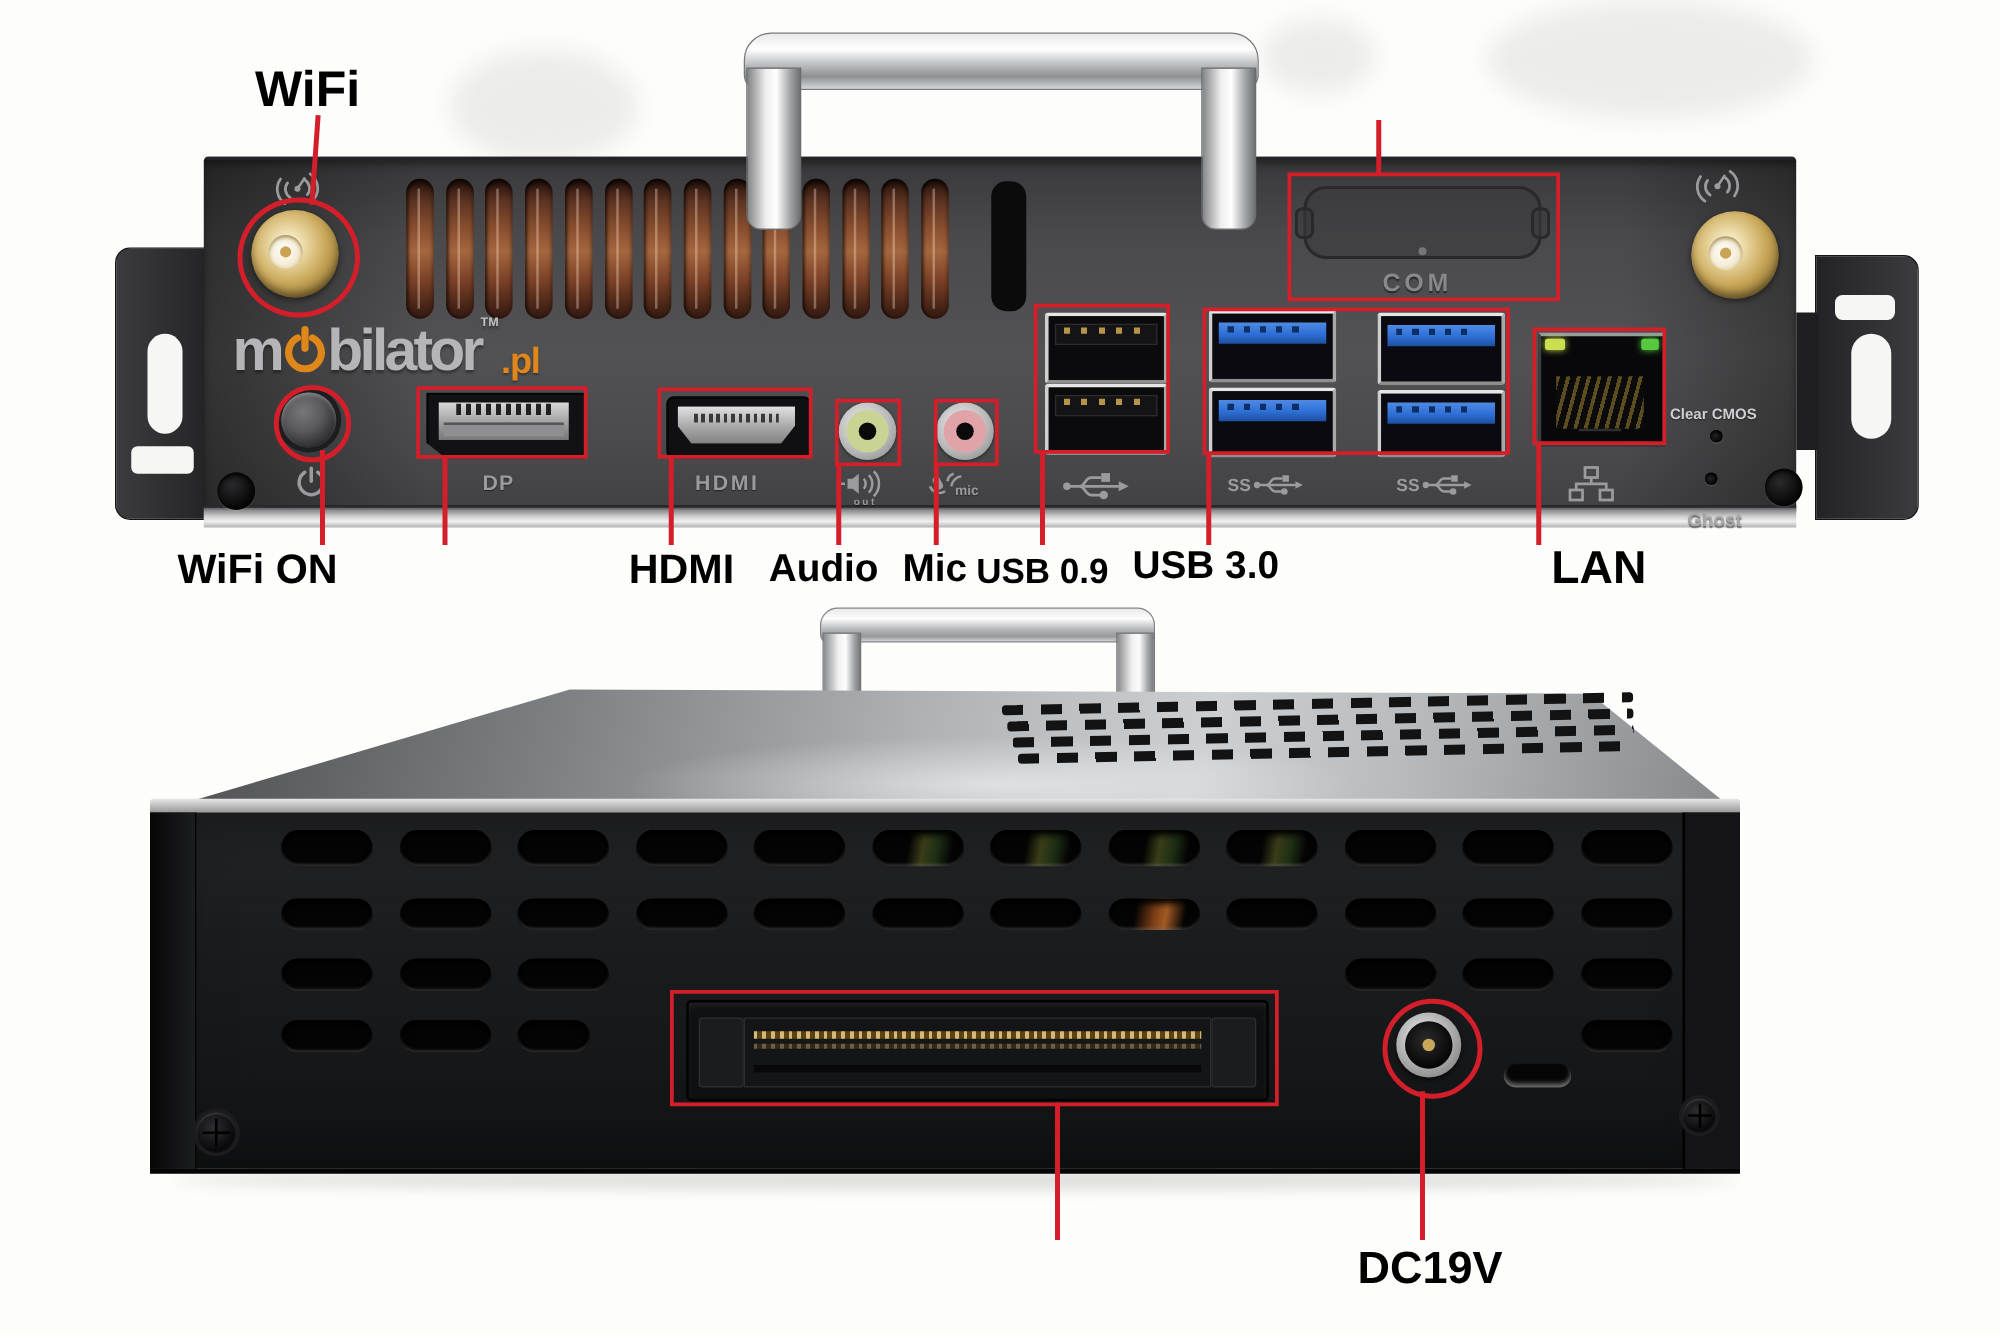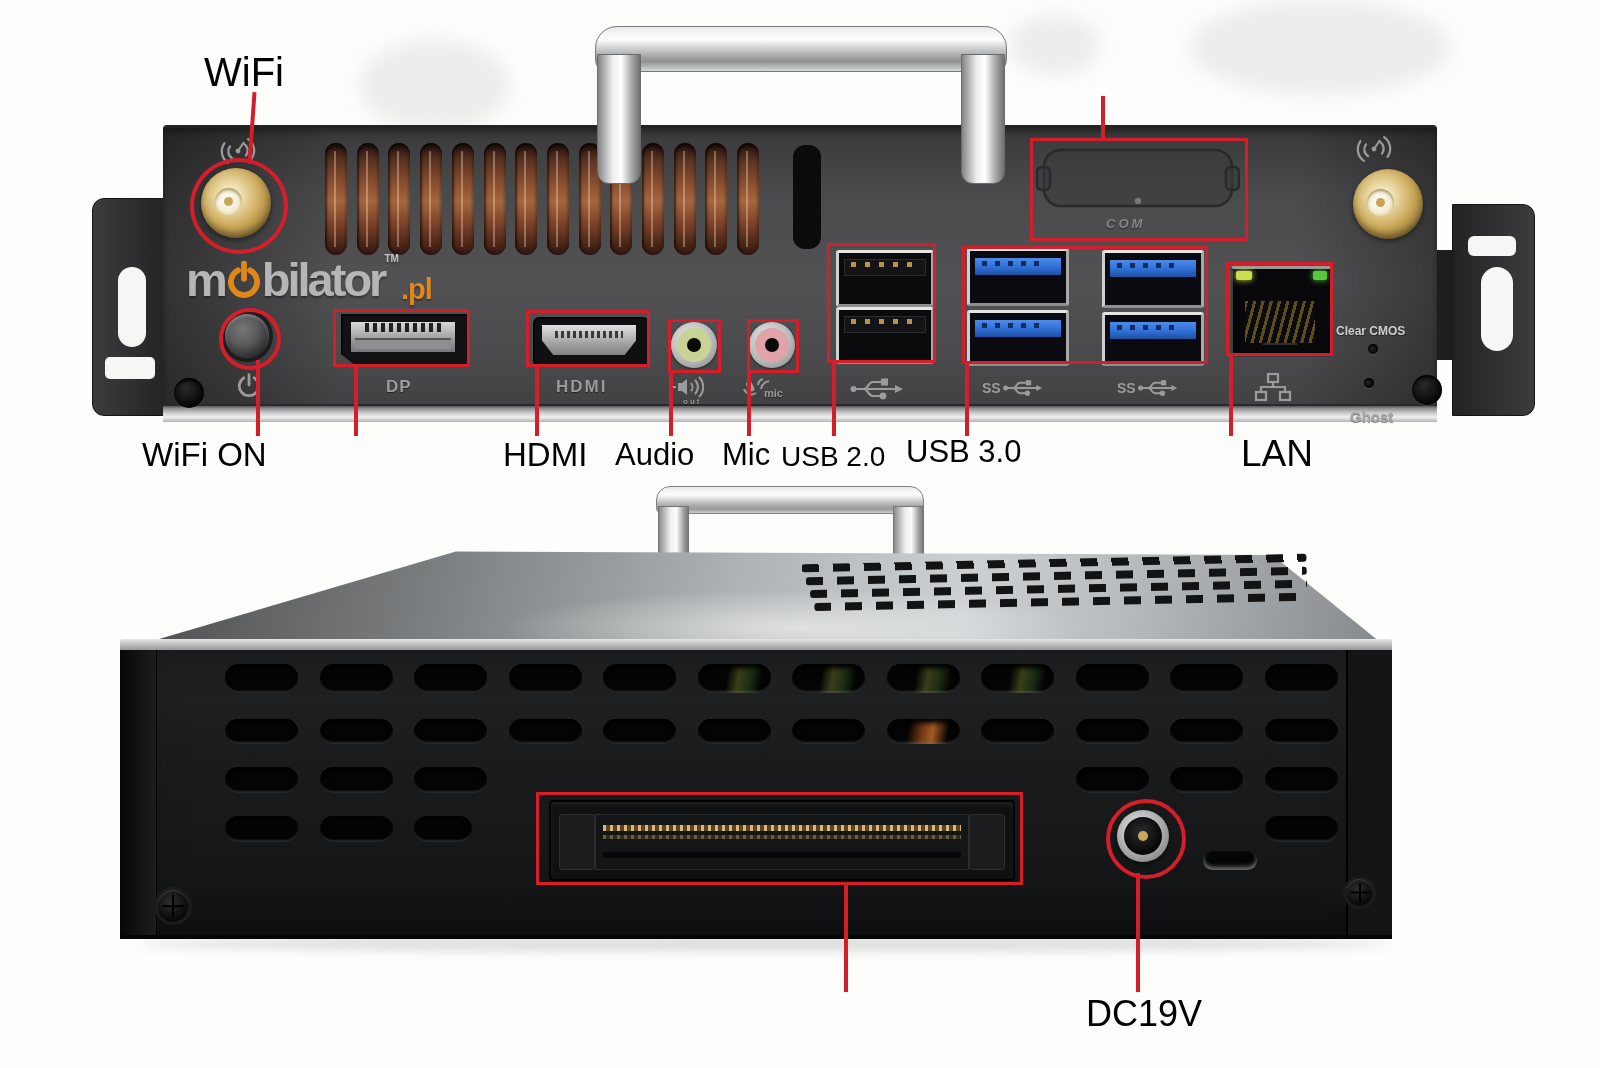--- a/index.html
+++ b/index.html
@@ -9,21 +9,21 @@
   }
   html,body{margin:0;padding:0;background:#ffffff;}
   #stage{position:relative;width:1600px;height:1068px;background:#fdfdfc;overflow:hidden;
          font-family:"Liberation Sans", sans-serif;}
   .abs{position:absolute;}
   .blob{position:absolute;background:#ececea;filter:blur(9px);border-radius:50%;}
   
   .rline{position:absolute;width:4px;background:var(--accent);z-index:40;}
   .rbox{position:absolute;border:3px solid var(--accent);z-index:40;}
   .rcircle{position:absolute;border:4px solid var(--accent);border-radius:50%;z-index:40;}
-  .callout{position:absolute;font-weight:normal;color:#000;white-space:nowrap;z-index:41;letter-spacing:0px;}
+  .callout{position:absolute;font-weight:bold;color:#000;white-space:nowrap;z-index:41;letter-spacing:0px;}
   
   .chassis{position:absolute;left:163px;top:125px;width:1274px;height:281px;z-index:2;
     background:linear-gradient(180deg,#39393b 0%,#4a4a4c 22%,#525254 55%,#4a4a4c 82%,#414143 100%);
     border-top:3px solid #232325;border-radius:4px 4px 0 0;box-shadow:inset 0 4px 6px rgba(0,0,0,.35);}
   .chassis .vigL{position:absolute;left:0;top:0;width:180px;height:100%;
     background:linear-gradient(90deg,rgba(0,0,0,.38),rgba(0,0,0,0));}
   .chassis .vigR{position:absolute;right:0;top:0;width:140px;height:100%;
     background:linear-gradient(270deg,rgba(0,0,0,.30),rgba(0,0,0,0));}
   .bottom-lip{position:absolute;left:163px;top:404px;width:1274px;height:16px;z-index:3;
     background:linear-gradient(180deg,#55555七 0%,#8e8e90 15%,#cfcfcf 45%,#efefef 70%,#b2b2b4 100%);
@@ -380,21 +380,21 @@
   <div class="com-cut">
     <svg width="204" height="72" viewBox="0 0 204 72">
         <g stroke="#29292c" stroke-width="2.5" fill="rgba(58,58,61,.55)">
           <rect x="8" y="6" width="188" height="56" rx="17"></rect>
           <rect x="1" y="23" width="13" height="23" rx="5"></rect>
           <rect x="190" y="23" width="13" height="23" rx="5"></rect>
         </g>
         <circle cx="102" cy="57" r="3.2" fill="#75757a"></circle>
       </svg>
   </div>
-  <div class="engrave" style="left:1106px;top:216px;font-size:13px;letter-spacing:3px;color:#88888b;font-style:italic;">COM</div>
+  <div class="engrave" style="left:1106px;top:216px;font-size:20px;letter-spacing:3px;color:#88888b;">COM</div>
   <div class="engrave" style="left:1336px;top:324px;font-size:12px;color:#cfcfd1;">Clear CMOS</div>
   <div class="hole-dark" style="left:1368px;top:344px;width:10px;height:10px;"></div>
   <div class="hole-dark" style="left:1364px;top:378px;width:10px;height:10px;"></div>
   <div class="engrave" style="left:1350px;top:408px;font-size:15px;color:#a8a8aa;">Ghost</div>
 
   <div class="callout" style="left:204px;top:50px;font-size:40px;">WiFi</div>
   <div class="rline" style="left:250px;top:92px;height:72px;transform:rotate(4deg);"></div>
   <div class="rcircle" style="left:190px;top:158px;width:90px;height:88px;"></div>
 
   <div class="rline" style="left:1101px;top:96px;height:44px;"></div>
@@ -415,21 +415,21 @@
   <div class="rline" style="left:669px;top:371px;height:65px;"></div>
   <div class="rline" style="left:747px;top:371px;height:65px;"></div>
   <div class="rline" style="left:832px;top:361px;height:75px;"></div>
   <div class="rline" style="left:965px;top:362px;height:74px;"></div>
   <div class="rline" style="left:1229px;top:354px;height:82px;"></div>
 
   <div class="callout" style="left:142px;top:436px;font-size:33px;">WiFi ON</div>
   <div class="callout" style="left:503px;top:436px;font-size:33px;">HDMI</div>
   <div class="callout" style="left:615px;top:437px;font-size:31px;">Audio</div>
   <div class="callout" style="left:722px;top:437px;font-size:31px;">Mic</div>
-  <div class="callout" style="left:781px;top:441px;font-size:28px;">USB 2.0</div>
+  <div class="callout" style="left:781px;top:441px;font-size:28px;">USB 0.9</div>
   <div class="callout" style="left:906px;top:434px;font-size:31px;">USB 3.0</div>
   <div class="callout" style="left:1241px;top:433px;font-size:37px;">LAN</div>
 
   <div class="b-handle-bar" style="left:656px;top:486px;width:266px;height:26px;"></div>
   <div class="b-handle-post" style="left:658px;top:506px;width:29px;height:54px;"></div>
   <div class="b-handle-post" style="left:893px;top:506px;width:29px;height:54px;"></div>
 
   <div class="top-face">
     <div class="sheen"></div>
   </div>

